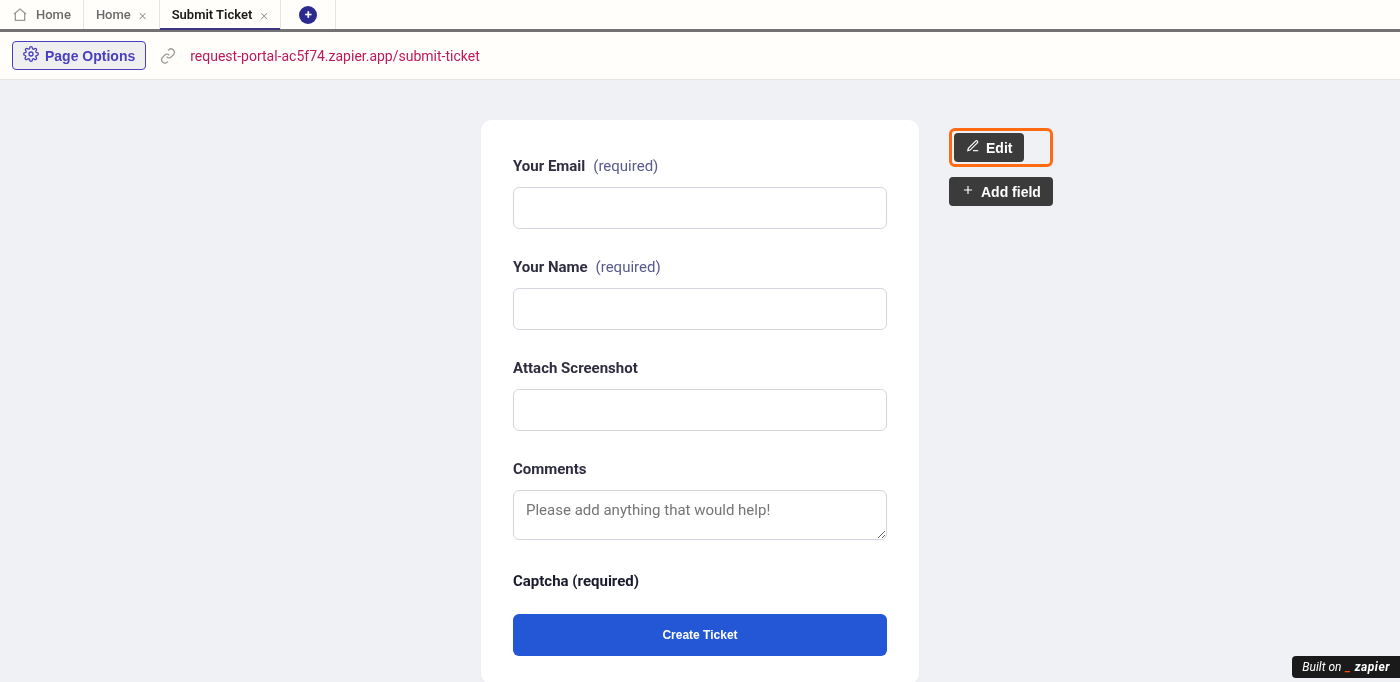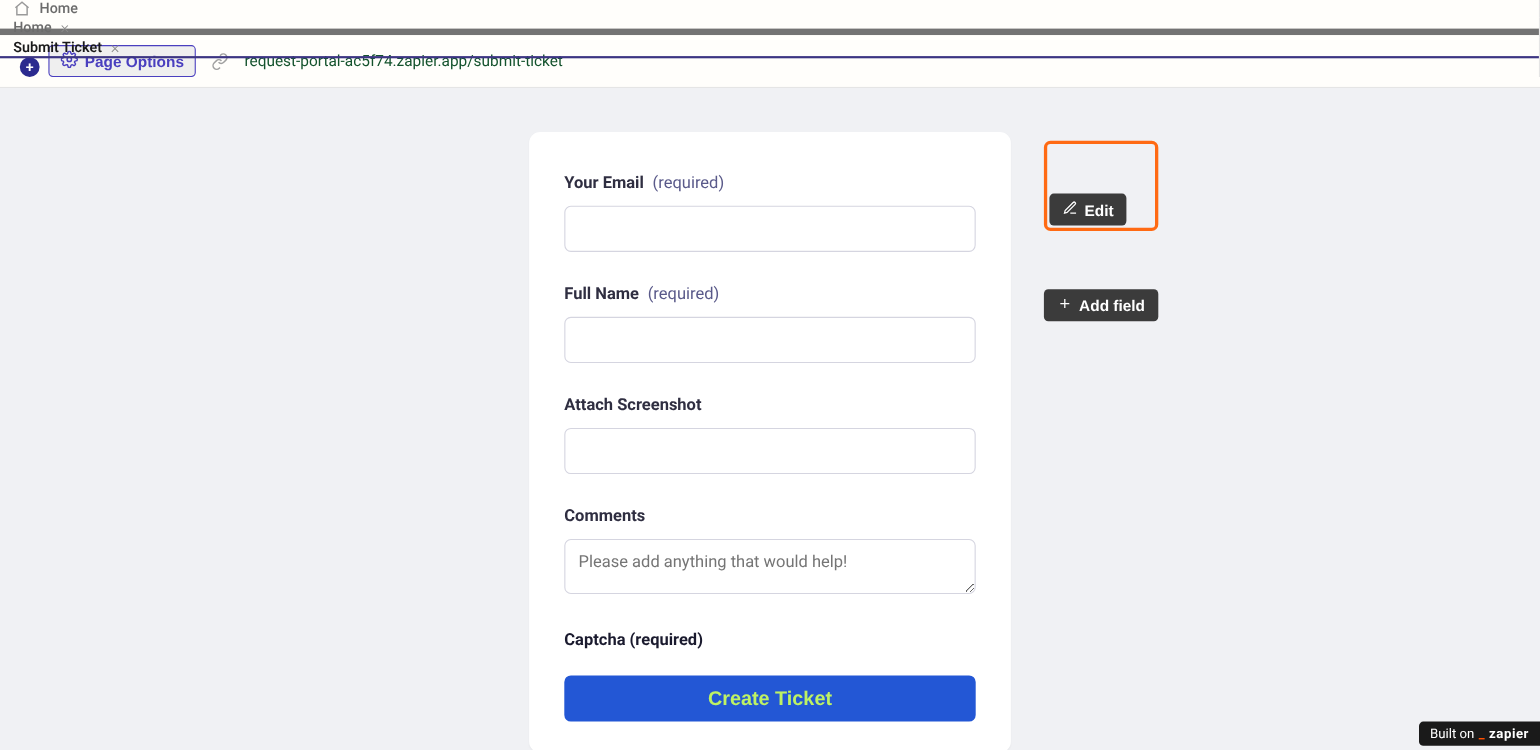--- a/index.html
+++ b/index.html
@@ -1,53 +1,53 @@
 <!DOCTYPE html>
 <html><head>
 <meta charset="utf-8">
 <style>
   * { box-sizing: border-box; margin: 0; padding: 0; }
   html, body { width: 1400px; height: 682px; font-family: -apple-system, BlinkMacSystemFont, "Segoe UI", Roboto, sans-serif; background: #fffefb; overflow: hidden; }
   
   
-  .tabbar { display: flex; align-items: stretch; height: 32px; border-bottom: 6px solid #737373; background: #fffefb; flex-direction: column; }
+  .tabbar { display: flex; align-items: stretch; height: 32px; border-bottom: 3px solid #737373; background: #fffefb; }
   .hometab { display: flex; align-items: center; padding: 0 12px; border-right: 1px solid #e5e5e5; gap: 8px; color: #6b6b6b; font-size: 13px; font-weight: 500; cursor: pointer; }
   .hometab .icon { width: 16px; height: 16px; display:flex; align-items:center; justify-content:center; }
   .tab { display: flex; align-items: center; padding: 0 12px; gap: 8px; font-size: 13px; color: #6b6b6b; font-weight: 500; border-right: 1px solid #e5e5e5; cursor: pointer; position: relative; }
   .tab.active { color: #1a1a1a; font-weight: 600; }
   .tab.active::after { content:""; position:absolute; bottom:-1px; left:0; right:0; height:2px; background:#3c3582; }
   .tab .close { color:#888; font-size:15px; font-weight:300; cursor:pointer; }
   .addtab { display:flex; align-items:center; padding: 0 18px; border-right:1px solid #e5e5e5; }
   .addtab .circle { width:18px; height:18px; border-radius:50%; background:#2b2a8f; color:#fff; display:flex; align-items:center; justify-content:center; font-size:13px; font-weight:600; cursor:pointer; }
 
   
   .toolbar { display:flex; align-items:center; height:48px; padding: 0 12px; gap:14px; border-bottom:1px solid #e5e5e5; background:#fffefb; }
-  .pageoptions { display:flex; align-items:center; gap:6px; border:1px solid #4a3fbf; color:#4a3fbf; border-radius:4px; padding: 4px 10px; font-size:14px; font-weight:600; cursor:pointer;margin-left:32px; }
+  .pageoptions { display:flex; align-items:center; gap:6px; border:1px solid #4a3fbf; color:#4a3fbf; border-radius:4px; padding: 4px 10px; font-size:14px; font-weight:600; cursor:pointer; }
   .linkicon { color:#a0a0a0; display:flex; align-items:center; }
-  .url { color:#14532d; font-size:14px; }
+  .url { color:#be185d; font-size:14px; }
 
   
   .canvas { background:#f0f1f4; width:100%; height:calc(100% - 80px); position:relative; padding-top:40px; }
   .formcard { width:438px; margin:0 auto; background:#fff; border-radius:10px; padding: 36px 32px 28px 32px; box-shadow: 0 1px 2px rgba(0,0,0,0.04); position:relative; }
   .field { margin-bottom: 28px; }
   .label { font-weight:700; color:#2f2e41; font-size:15px; }
   .req { color:#5a5a8a; font-weight:400; font-size:15px; margin-left:4px;text-align:center; }
   .input { width:100%; height:42px; border:1px solid #d5d5e0; border-radius:6px; margin-top:12px; padding:0 12px; font-size:15px; }
   .textarea { width:100%; height:50px; border:1px solid #d5d5e0; border-radius:6px; margin-top:12px; padding:10px 12px; font-size:15px; color:#888; resize:both; font-family:inherit; }
   .captcha-label { font-weight:700; color:#1a1a2e; font-size:15px; margin-bottom:24px; }
-  .submitbtn { width:100%; height:42px; background:#2357d5; color:#bef264; border:none; border-radius:6px; font-size:18px; font-weight:600; cursor:pointer; }
+  .submitbtn { width:100%; height:42px; background:#2357d5; color:#ffffff; border:none; border-radius:6px; font-size:12px; font-weight:600; cursor:pointer; }
 
   
   .sidecontrols { position:absolute; top:48px; left: calc(50% + 219px + 30px); display:flex; flex-direction:column; gap:10px; }
   .editwrap { border:3px solid #ff6a13; border-radius:6px; padding:2px; }
-  .darkbtn { display:flex; align-items:center; gap:6px; background:#3b3b3b; color:#fff; padding:6px 12px; border-radius:4px; font-size:14px; font-weight:600; cursor:pointer; border:none;margin-top:43px; }
+  .darkbtn { display:flex; align-items:center; gap:6px; background:#3b3b3b; color:#fff; padding:6px 12px; border-radius:4px; font-size:14px; font-weight:600; cursor:pointer; border:none; }
   .darkbtn svg { stroke:#fff; }
 
   
-  .builton { position:absolute; bottom:4px; right:0; background:#1a1a1a; color:#fff; font-size:12px; padding:4px 10px; border-radius:4px 0 0 4px; display:flex; align-items:center; gap:4px; }
+  .builton { position:absolute; bottom:4px; right:0; background:#1a1a1a; color:#fff; font-size:12px; padding:4px 10px; border-radius:4px 0 0 4px; display:flex; align-items:center; gap:4px;font-style:italic; }
   .builton .z { color:#ff4f00; font-weight:700; }
   .builton .zapier { font-weight:700; letter-spacing:0.5px; }
 </style>
 </head>
 <body>
 
 <div class="tabbar">
   <div class="hometab">
     <span class="icon">
       <svg width="16" height="16" viewBox="0 0 24 24" fill="none" stroke="#9a9a9a" stroke-width="2">
@@ -91,21 +91,21 @@
 
 <div class="canvas">
 
   <div class="formcard">
     <div class="field">
       <span class="label">Your Email</span>
       <span class="req">(required)</span>
       <input class="input" type="text" style="">
     </div>
     <div class="field">
-      <span class="label">Full Name</span>
+      <span class="label">Your Name</span>
       <span class="req">(required)</span>
       <input class="input" type="text" style="">
     </div>
     <div class="field">
       <span class="label">Attach Screenshot</span>
       <input class="input" type="text" style="">
     </div>
     <div class="field">
       <span class="label">Comments</span>
       <textarea class="textarea" placeholder="Please add anything that would help!" style=""></textarea>

